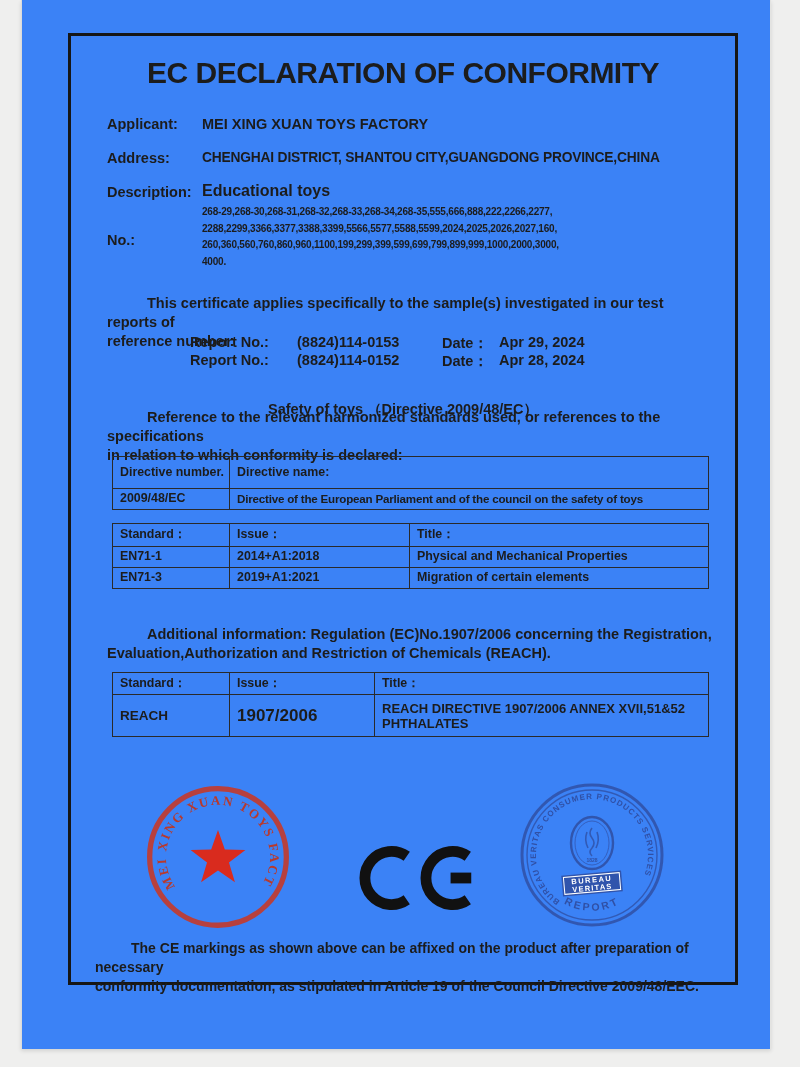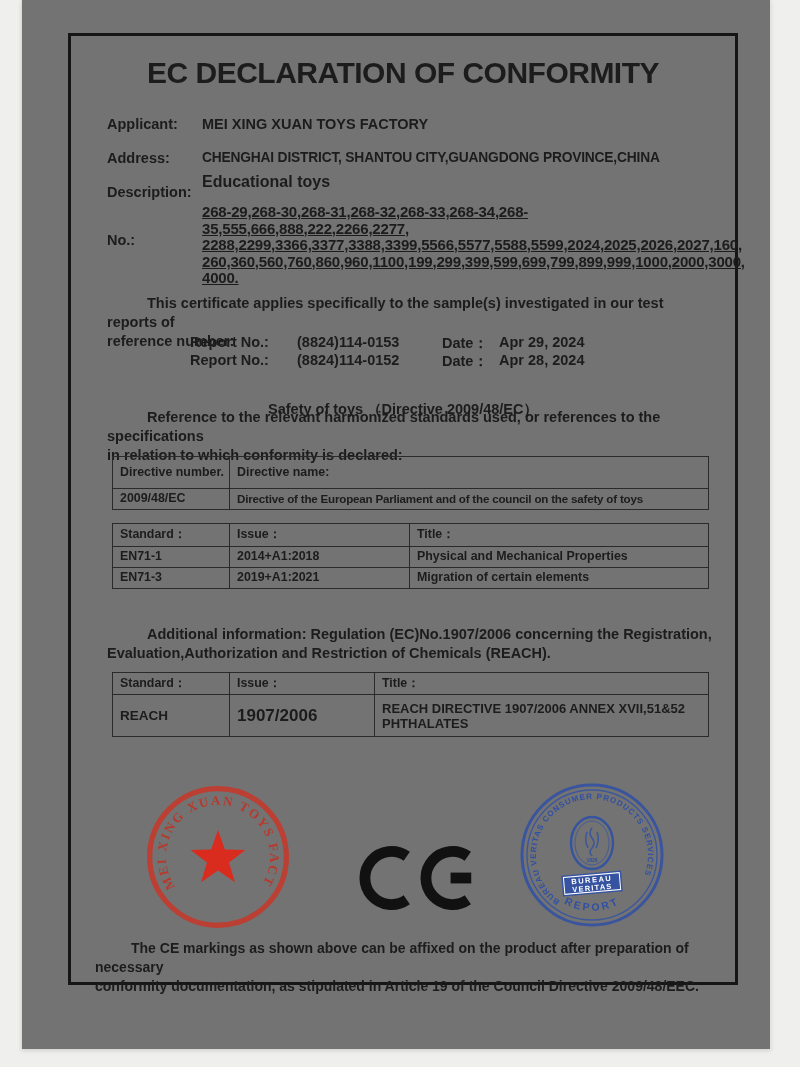--- a/index.html
+++ b/index.html
@@ -1,26 +1,26 @@
 <!DOCTYPE html>
 <html><head>
 <meta charset="utf-8">
 <style>
   html,body{margin:0;padding:0;background:#f2f2f1;font-family:"Liberation Sans",sans-serif;}
   .root{position:relative;width:800px;height:1067px;background:#efefee;overflow:hidden;}
-  .paper{position:absolute;left:21px;top:0;width:748px;height:1049px;background:#737373;
+  .paper{position:absolute;left:21px;top:0;width:748px;height:1049px;background:#3b82f6;
          border-left:1px solid #dcdcda;border-right:1px solid #e3e3e1;
          box-shadow:0 2px 4px rgba(0,0,0,.12);}
   .frame{position:absolute;left:46px;top:33px;width:664px;height:946px;border:3px solid #161616;}
   .t{color:#1c1c1c;font-weight:bold;}
   .doc-title{position:absolute;left:0;top:20px;width:100%;text-align:center;font-size:30px;
              letter-spacing:-.5px;}
   .fieldlabel{position:absolute;left:36px;font-size:14.5px;}
   .fieldvalue{position:absolute;left:131px;font-size:14.5px;}
-  .no-value{width:508px;font-size:15px;line-height:16.5px;white-space:pre-wrap;letter-spacing:-.2px;text-decoration:underline;}
+  .no-value{width:508px;font-size:10px;line-height:16.5px;white-space:pre-wrap;letter-spacing:-.2px;}
   .para{position:absolute;left:36px;width:610px;font-size:14.5px;line-height:19px;
         text-indent:40px;white-space:pre-wrap;}
   .report-row{position:absolute;left:0;width:100%;height:18px;font-size:14.5px;}
   .report-row .rlabel{position:absolute;left:94px;padding-left:25px;}
   .report-row .rno{position:absolute;left:178px;margin-left:48px;}
   .report-row .dlabel{position:absolute;left:371px;}
   .report-row .dval{position:absolute;left:428px;}
   .centerline{position:absolute;left:0;width:100%;text-align:center;font-size:14.5px;}
   table.doc{position:absolute;left:41px;width:597px;border-collapse:collapse;table-layout:fixed;
             font-weight:bold;color:#1c1c1c;}
@@ -40,21 +40,21 @@
 
       <div class="doc-title t">EC DECLARATION OF CONFORMITY</div>
 
       <div class="fieldlabel t" style="top:80px">Applicant:</div>
       <div class="fieldvalue t" style="top:80px">MEI XING XUAN TOYS FACTORY</div>
 
       <div class="fieldlabel t" style="top:114px">Address:</div>
       <div class="fieldvalue t" style="top:114px;font-size:13.8px;letter-spacing:-.2px">CHENGHAI DISTRICT, SHANTOU CITY,GUANGDONG PROVINCE,CHINA</div>
 
       <div class="fieldlabel t" style="top:148px">Description:</div>
-      <div class="fieldvalue t" style="top:137px;font-size:16px">Educational toys</div>
+      <div class="fieldvalue t" style="top:146px;font-size:16px">Educational toys</div>
 
       <div class="fieldlabel t" style="top:196px">No.:</div>
       <div class="fieldvalue no-value t" style="top:168px">268-29,268-30,268-31,268-32,268-33,268-34,268-35,555,666,888,222,2266,2277,
 2288,2299,3366,3377,3388,3399,5566,5577,5588,5599,2024,2025,2026,2027,160,
 260,360,560,760,860,960,1100,199,299,399,599,699,799,899,999,1000,2000,3000,
 4000.</div>
 
       <div class="para t" style="top:258px">This certificate applies specifically to the sample(s) investigated in our test reports of
 reference number:</div>
 

